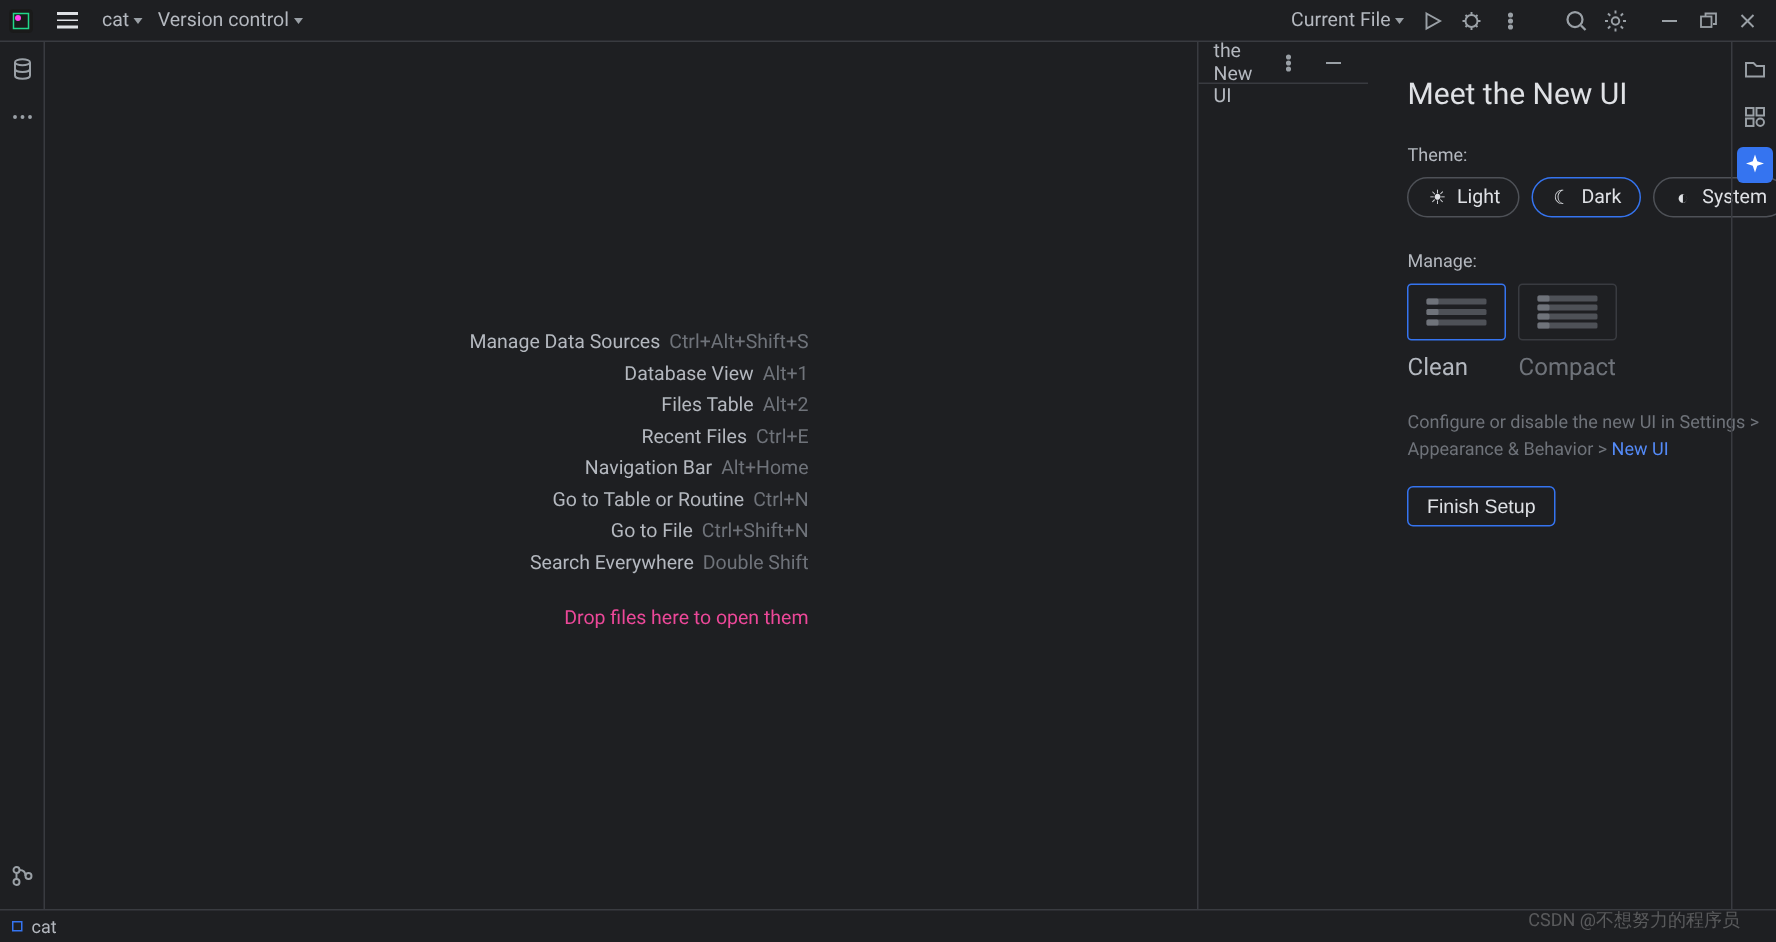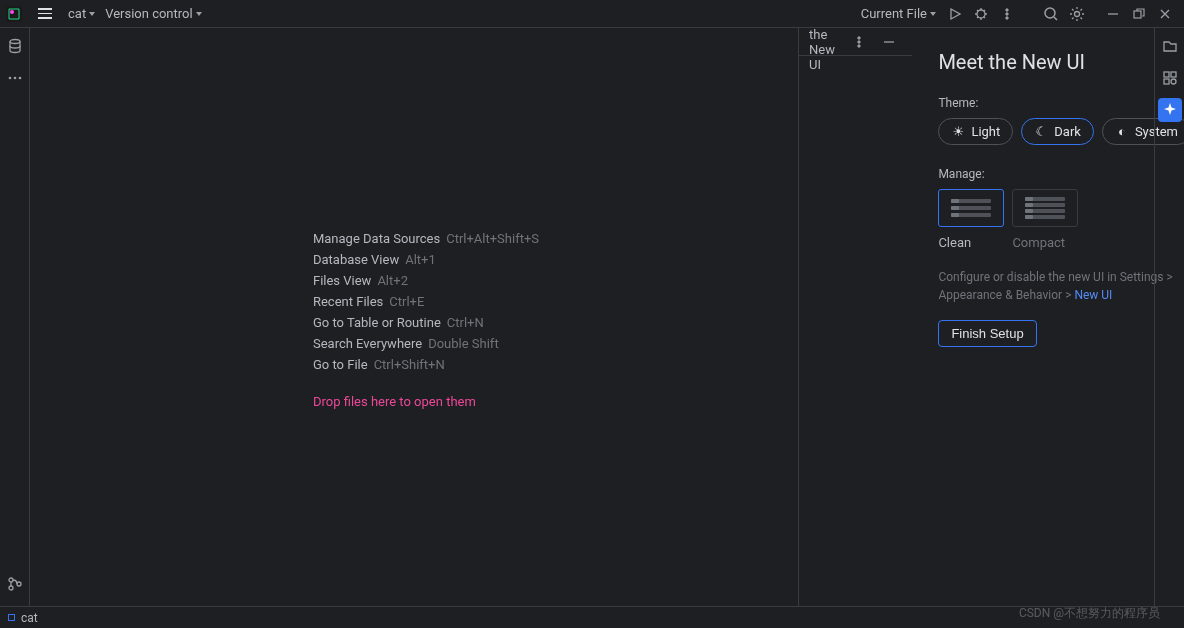--- a/index.html
+++ b/index.html
@@ -14,21 +14,21 @@
   .menu-ham div { width:14px; height:1.5px; background:#dfe1e5; }
   .bc { color:#b4b8bf; display:flex; align-items:center; gap:3px; cursor:pointer; }
   .caret { width:0;height:0;border-left:3px solid transparent;border-right:3px solid transparent;border-top:4px solid #9aa0a6; }
   .main-row { flex:1; display:flex; overflow:hidden; }
   .left-rail,.right-rail { width:30px; display:flex; flex-direction:column; align-items:center; padding-top:6px; gap:8px; }
   .left-rail { border-right:1px solid #393b40; }
   .right-rail { border-left:1px solid #393b40; }
   .rail-btn { width:24px; height:24px; display:flex; align-items:center; justify-content:center; cursor:pointer; color:#9aa0a6; border-radius:4px; }
   .rail-btn.active { background:#3574f0; color:#fff; }
   .editor-area { flex:1; display:flex; align-items:center; justify-content:center; border-right:1px solid #393b40; }
-  .actions { text-align:left;margin-left:24px; }
+  .actions { text-align:right;margin-left:24px; }
   .action-row { margin:6px 0; color:#9aa0a6; font-size:13px; cursor:pointer; }
   .action-row .lbl { color:#b4b8bf; }
   .action-row .shortcut { margin-left:6px; color:#6f737a; }
   .drop { margin-top:22px; color:#ec4899; }
   .side-panel { width:355px; display:flex; flex-direction:row; }
   .side-header { height:28px; display:flex; align-items:center; padding:0 10px; border-bottom:1px solid #393b40; color:#b4b8bf; gap:8px; }
   .sh-right { margin-left:auto; display:flex; gap:4px; }
   .hero { height:178px; background:linear-gradient(to bottom,#2a3a6a 0%,#3a4b8a 40%,#7a5ed8 70%,#2b2549 78%,#1b1424 100%); position:relative; overflow:hidden; }
   .hero-circle { position:absolute; left:50%; top:100px; transform:translateX(-50%); width:300px; height:300px; border-radius:50%; background:#1a0f28; }
   .hero-ring { position:absolute; left:50%; top:28px; transform:translateX(-50%); width:170px; height:170px; border-radius:50%; border:2px solid rgba(255,255,255,0.15); }
@@ -42,21 +42,21 @@
   .pill.active { border:1.5px solid #3574f0; }
   .pill-icon { width:14px; height:14px; display:flex; align-items:center; justify-content:center; }
   .density-row { display:flex; gap:8px; margin-bottom:8px; }
   .dens-card { width:66px; height:38px; border:1px solid #393b40; border-radius:3px; display:flex; align-items:center; justify-content:center; cursor:pointer; }
   .dens-card.active { border:1.5px solid #3574f0; }
   .dens-lines { display:flex; flex-direction:column; gap:3px; }
   .dens-lines.compact { gap:2px; }
   .dens-lines div { width:40px; height:4px; background:#4e5157; border-radius:1px; display:flex; }
   .dens-lines div::before { content:""; width:8px; height:4px; background:#6f737a; border-radius:1px; margin-right:3px; display:block; }
   .dens-labels { display:flex; gap:8px; margin-bottom:18px; }
-  .dens-labels span { width:66px; font-size:13px; color:#b4b8bf; }
+  .dens-labels span { width:66px; font-size:16px; color:#b4b8bf; }
   .dens-labels .dim { color:#6f737a; }
   .sp-help { font-size:12px; color:#6f737a; line-height:1.5; margin-bottom:16px; }
   .sp-help a { color:#548af7; text-decoration:none; }
   .primary-btn { border:1.5px solid #3574f0; color:#dfe1e5; background:transparent; padding:5px 12px; border-radius:4px; cursor:pointer; font-size:13px; }
   .left-rail-bottom { margin-top:auto; margin-bottom:10px; }
   .status-bar { height:22px; border-top:1px solid #393b40; display:flex; align-items:center; padding:0 8px; font-size:12px; color:#b4b8bf; }
   .status-dot { width:7px;height:7px;border:1.5px solid #3574f0;margin-right:6px; }
   .watermark { position:absolute; right:24px; bottom:6px; font-size:12px; color:rgba(200,200,200,0.35); }
   #sp0,#sp1,#sp2,#sp3,#sp4{width:4px;height:4px;border-radius:50%;background:rgba(255,255,255,.6);position:absolute}
   #sp0{left:22%;top:22%} #sp1{left:78%;top:18%} #sp2{left:12%;top:60%} #sp3{left:88%;top:52%} #sp4{left:34%;top:8%}
@@ -168,25 +168,26 @@
           <circle cx="12" cy="8" r="2"></circle>
           <path d="M4 6v4M6 4c3 0 4 2 4 4"></path>
         </svg>
       </div>
   </div>
 
   <div class="editor-area">
     <div class="actions" id="actions-list">
         <div class="action-row"><span class="lbl">Manage Data Sources</span><span class="shortcut">Ctrl+Alt+Shift+S</span></div>
         <div class="action-row"><span class="lbl">Database View</span><span class="shortcut">Alt+1</span></div>
-        <div class="action-row"><span class="lbl">Files View</span><span class="shortcut">Alt+2</span></div>
+        <div class="action-row"><span class="lbl">Files Table</span><span class="shortcut">Alt+2</span></div>
         <div class="action-row"><span class="lbl">Recent Files</span><span class="shortcut">Ctrl+E</span></div>
+        <div class="action-row"><span class="lbl">Navigation Bar</span><span class="shortcut">Alt+Home</span></div>
         <div class="action-row"><span class="lbl">Go to Table or Routine</span><span class="shortcut">Ctrl+N</span></div>
+        <div class="action-row"><span class="lbl">Go to File</span><span class="shortcut">Ctrl+Shift+N</span></div>
         <div class="action-row"><span class="lbl">Search Everywhere</span><span class="shortcut">Double Shift</span></div>
-        <div class="action-row"><span class="lbl">Go to File</span><span class="shortcut">Ctrl+Shift+N</span></div>
         <div class="drop">Drop files here to open them</div>
       </div>
   </div>
 
   <div class="side-panel">
     <div class="side-header">
       <span>Meet the New UI</span>
       <div class="sh-right">
         <div class="icon-btn">
             <svg width="14" height="14" viewBox="0 0 14 14">

